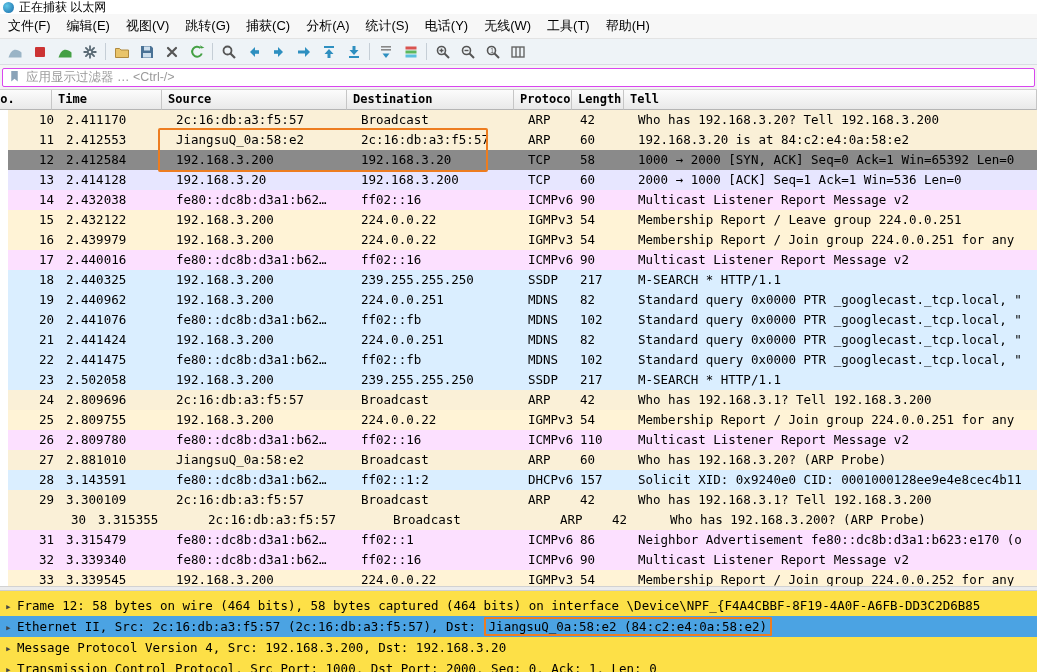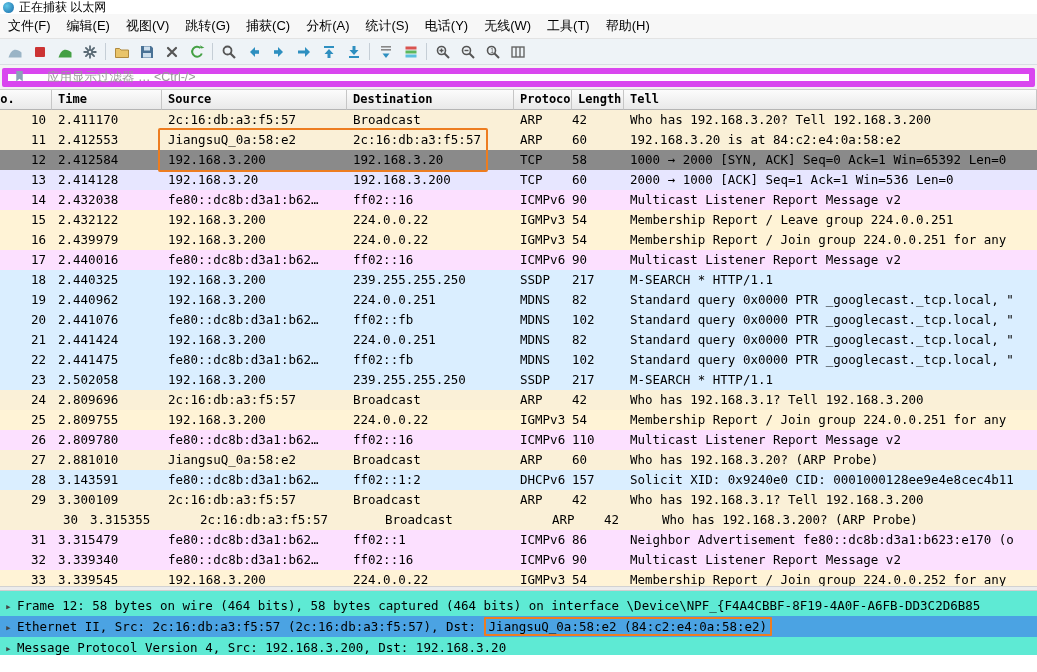--- a/index.html
+++ b/index.html
@@ -21,44 +21,44 @@
   .menu-item { padding:2px 8px; white-space:nowrap; }
 
   
   .toolbar { height:27px; display:flex; align-items:center; background:#eef3f7; border-top:1px solid #e3e3e3; border-bottom:1px solid #d8dee3; padding-left:2px; }
   .tbtn { width:25px; height:23px; display:flex; align-items:center; justify-content:center; border-radius:2px; }
   .ticon { display:flex; }
   .tsep { width:1px; height:17px; background:#c5ced6; margin:0 3px; flex:0 0 auto; }
 
   
   .filterbar { height:25px; background:#f3f3f3; display:flex; align-items:center; padding:2px; border-bottom:1px solid #cfcfcf; }
-  .filter-input { flex:1; height:19px; background:#fff; border:6px solid #d946ef; border-radius:2px; display:flex; align-items:center; padding:0 5px; gap:21px; }
+  .filter-input { flex:1; height:19px; background:#fff; border:1px solid #d946ef; border-radius:2px; display:flex; align-items:center; padding:0 5px; gap:5px; }
   .filter-placeholder { color:#9a9a9a; font-size:12.5px; white-space:nowrap; }
 
   
   .grid { display:grid; grid-template-columns:52px 110px 185px 167px 58px 52px minmax(0,1fr); }
   .packet-table { position:absolute; top:90px; left:0; width:1037px; height:496px; overflow:hidden; background:#fff; }
   .table-head { height:20px; }
   .hcell { height:20px; padding:2px 0 0 6px; background:linear-gradient(#fcfcfc,#e9e9e9);
            border-right:1px solid #c6c6c6; border-bottom:1px solid #b5b5b5;
            font-family:"DejaVu Sans Mono","Liberation Mono",monospace; font-size:12px; font-weight:bold;
            white-space:pre; overflow:hidden; }
   .hcell.col-no { padding-left:0; text-indent:-7px; }
   .packet-list { height:476px; overflow:hidden; }
-  .prow { height:20px; line-height:20px; font-family:"DejaVu Sans Mono","Liberation Mono",monospace; font-size:12.5px; white-space:pre; }
+  .prow { height:20px; line-height:20px; font-family:"DejaVu Sans Mono","Liberation Mono",monospace; font-size:12.5px; white-space:pre;margin-left:8px; }
   .cell { overflow:hidden; padding-left:6px; }
   .cell.col-no { text-align:right; padding:0 6px 0 0; }
   .cell.col-length { text-align:left; padding:0 8px 0 0; }
 
   
   .sash { position:absolute; top:586px; left:0; width:1037px; height:5px; background:#ececec;
           border-top:1px solid #d2d2d2; border-bottom:1px solid #cfcfcf; }
 
   
-  .details { position:absolute; top:591px; left:0; width:1037px; height:64px; background:#5eead4; overflow:hidden; padding-top:4px; }
+  .details { position:absolute; top:591px; left:0; width:1037px; height:81px; background:#fde047; overflow:hidden; padding-top:4px; }
   .dline { height:21px; line-height:21px; padding-left:5px; white-space:pre;
            font-family:"DejaVu Sans Mono","Liberation Mono",monospace; font-size:12.5px; }
   .expander { display:inline-block; width:12px; color:#444; font-size:11px; }
   .boxed { border:2px solid #ed7d20; padding:0 3px; border-radius:1px; }
 
   
   .annotation-box { position:absolute; border:2px solid #ed7d20; border-radius:2px; pointer-events:none; z-index:5; }
   #annot-src-dst { left:158px; top:128px; width:330px; height:44px; }
 </style>
 </head>

